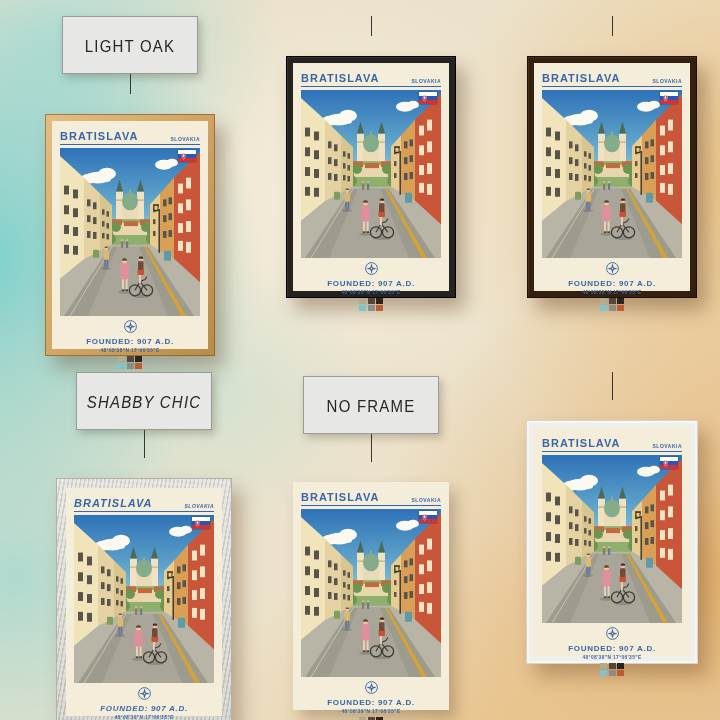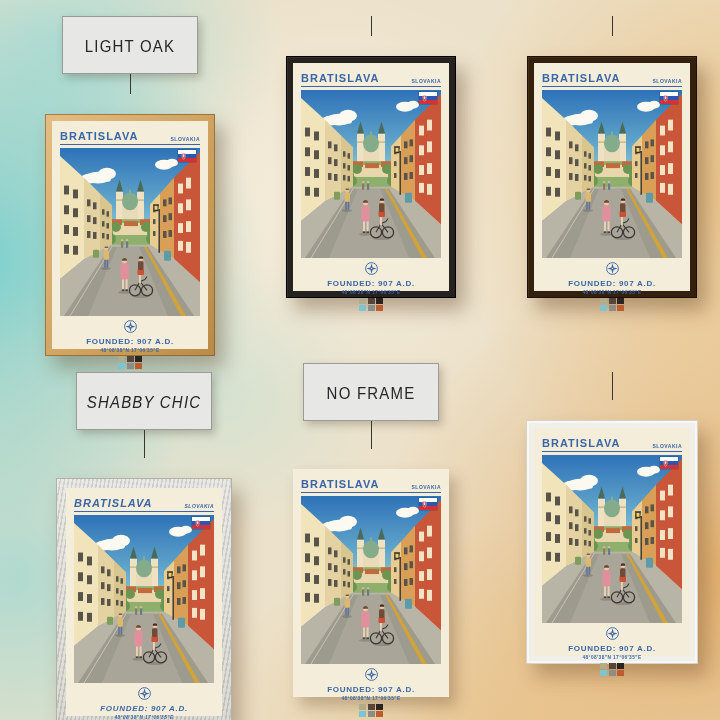--- a/index.html
+++ b/index.html
@@ -17,21 +17,21 @@
       radial-gradient(ellipse 500px 430px at 103% 80%, rgba(226,163,85,0.8), rgba(226,163,85,0) 76%),
       radial-gradient(ellipse 400px 300px at 68% 104%, rgba(231,184,113,0.6), rgba(231,184,113,0) 75%),
       radial-gradient(ellipse 320px 300px at 47% 28%, rgba(249,243,228,0.75), rgba(249,243,228,0) 70%);
   }
 
   .cell { position:absolute; width:180px; display:flex; flex-direction:column; align-items:center; }
   .pos-0 { left:40px;  top:16px; }
   .pos-1 { left:281px; top:16px; }
   .pos-2 { left:522px; top:16px; }
   .pos-3 { left:54px;  top:372px;font-style:italic; }
-  .pos-4 { left:281px; top:363px; }
+  .pos-4 { left:281px; top:376px; }
   .pos-5 { left:522px; top:372px; }
 
   .label-box {
     width:134px; height:56px; background:#e7e7e6; border:1px solid #9a9a98;
     box-shadow:3px 4px 8px rgba(60,45,25,0.25);
     display:flex; align-items:center; justify-content:center;text-align:right;
   }
   .label-text {
     font-size:15px; letter-spacing:1.2px; color:#262626; font-weight:400;
     transform:scaleY(1.12); white-space:nowrap;

